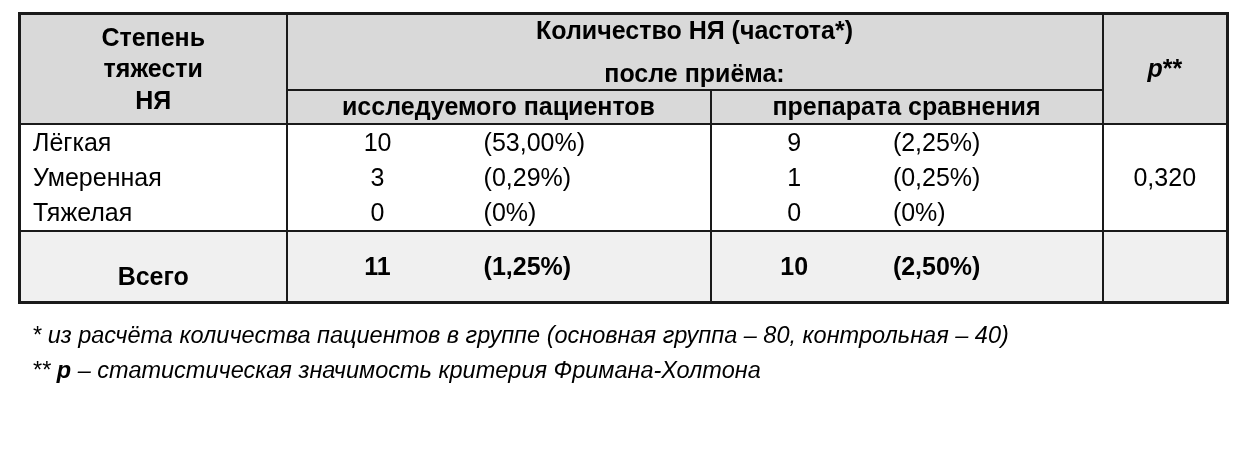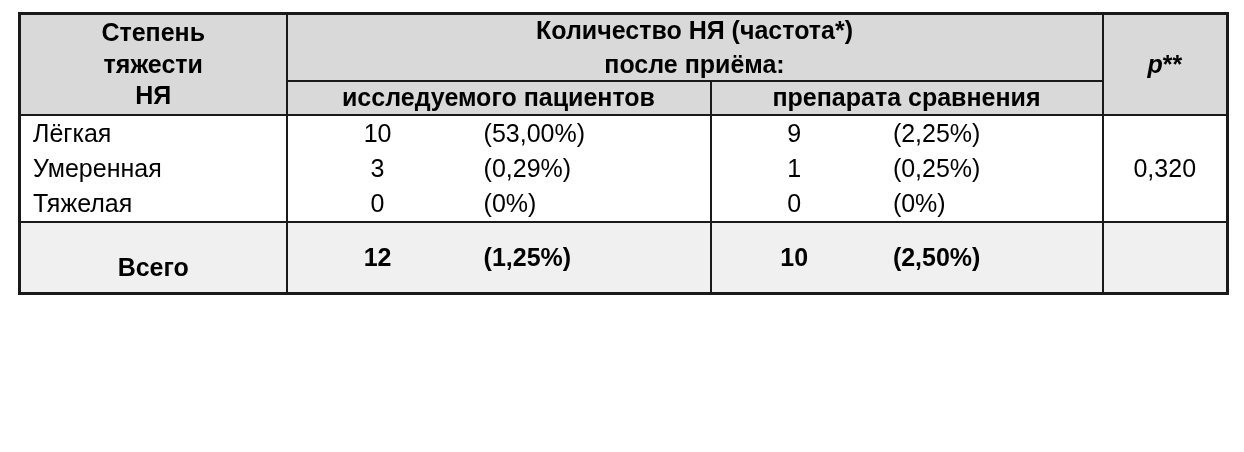--- a/index.html
+++ b/index.html
@@ -41,21 +41,21 @@
     line-height: 1.26;
   }
   .hdr-stub {
     padding: 6px 4px;
   }
   .hdr-stub div { white-space: nowrap; }
   .hdr-top {
     padding: 8px 4px 8px 4px;
   }
   .hdr-top .l1 { display:block; }
-  .hdr-top .l2 { display:block; margin-top: 2px; }
+  .hdr-top .l2 { display:block; margin-top: 11px; }
   .hdr-sub {
     padding: 7px 4px;
     font-size: 25px;
   }
   .hdr-p {
     font-size: 25px;
     font-style: italic;
     font-weight: bold;
     text-align: center;
     padding: 6px 4px;
@@ -199,29 +199,33 @@
           </div>
         </td>
         <td class="pcell">0,320</td>
       </tr>
       <tr class="total-row">
         <td>
           <div class="rowlabel">Всего</div>
         </td>
         <td class="group-cell">
           <div class="numwrap">
-            <span class="n">12</span>
+            <span class="n">11</span>
             <span class="f">(1,25%)</span>
           </div>
         </td>
         <td class="group-cell">
           <div class="numwrap">
             <span class="n">10</span>
             <span class="f">(2,50%)</span>
           </div>
         </td>
         <td class="pcell"></td>
       </tr>
     </tbody>
   </table>
 
+  <div class="footnotes">
+    <div class="fn1">* из расчёта количества пациентов в группе (основная группа – 80, контрольная – 40)</div>
+    <div class="fn2"><span>** </span><b>p</b><span> – статистическая значимость критерия Фримана-Холтона</span></div>
+  </div>
 
 </div>
 
 </body></html>

